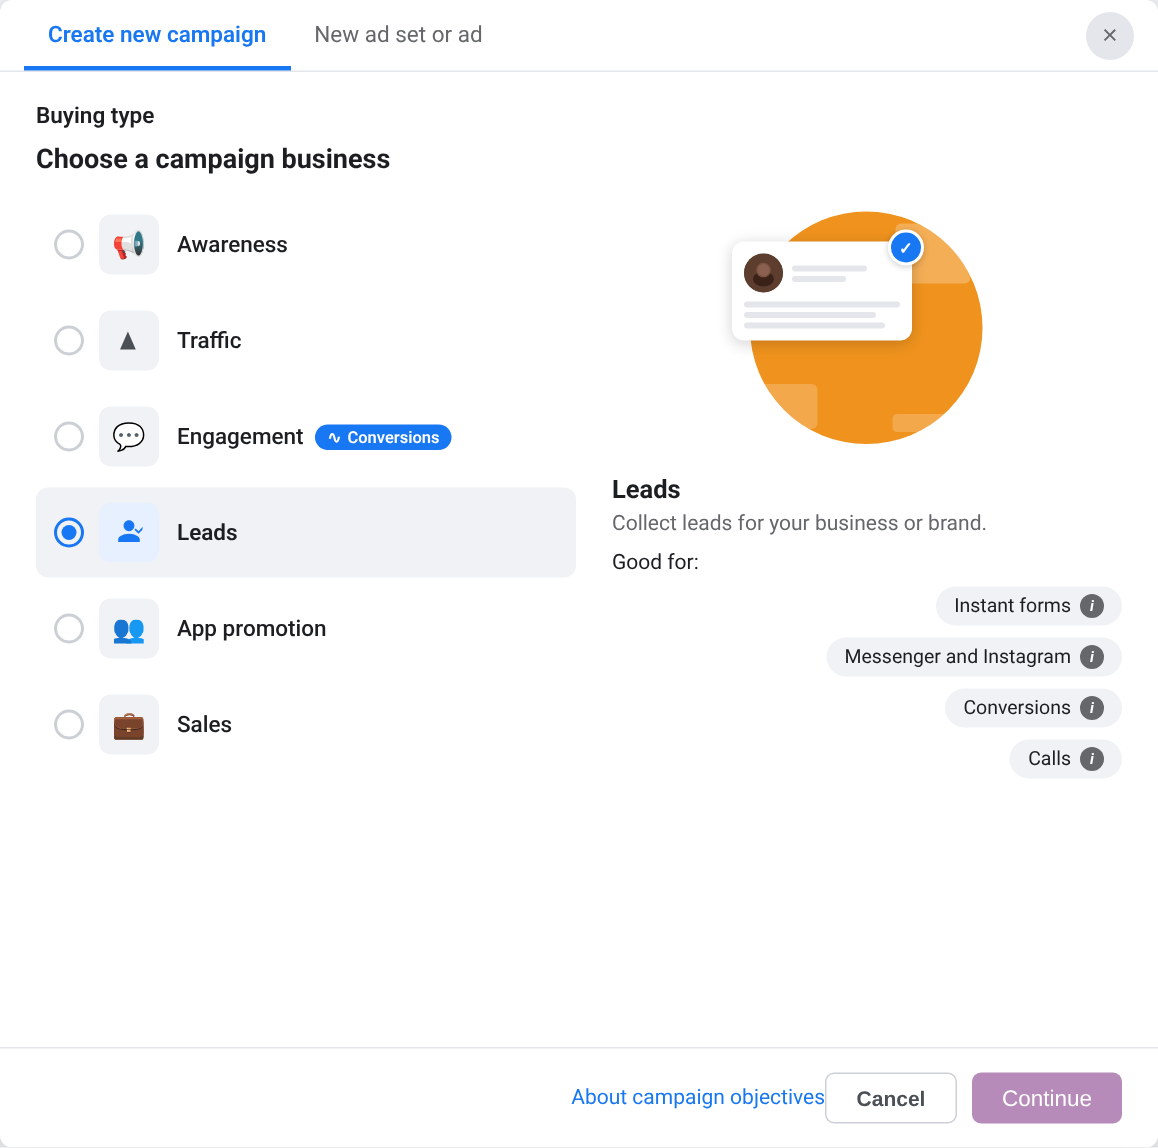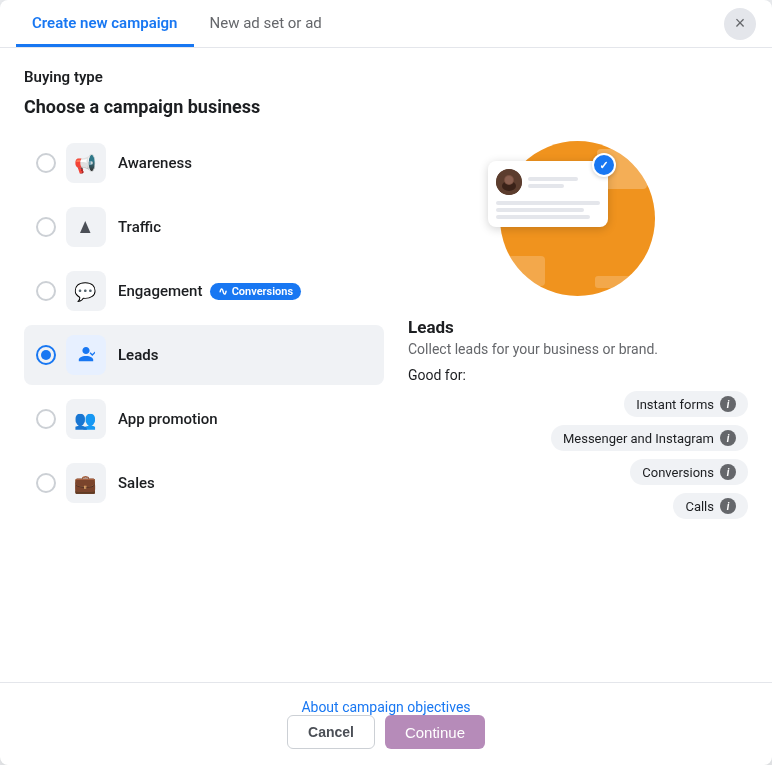--- a/index.html
+++ b/index.html
@@ -252,21 +252,20 @@
     }
 
     
     .modal-footer {
       display: flex;
       justify-content: flex-end;
       align-items: center;
       padding: 16px 24px;
       border-top: 1px solid #e4e6eb;
       margin-top: auto;
-      flex-direction: column;
     }
     .about-link {
       color: #1877f2;
       font-size: 14px;
       text-decoration: none;
       cursor: pointer;
     }
     .footer-buttons {
       display: flex;
       gap: 10px;

